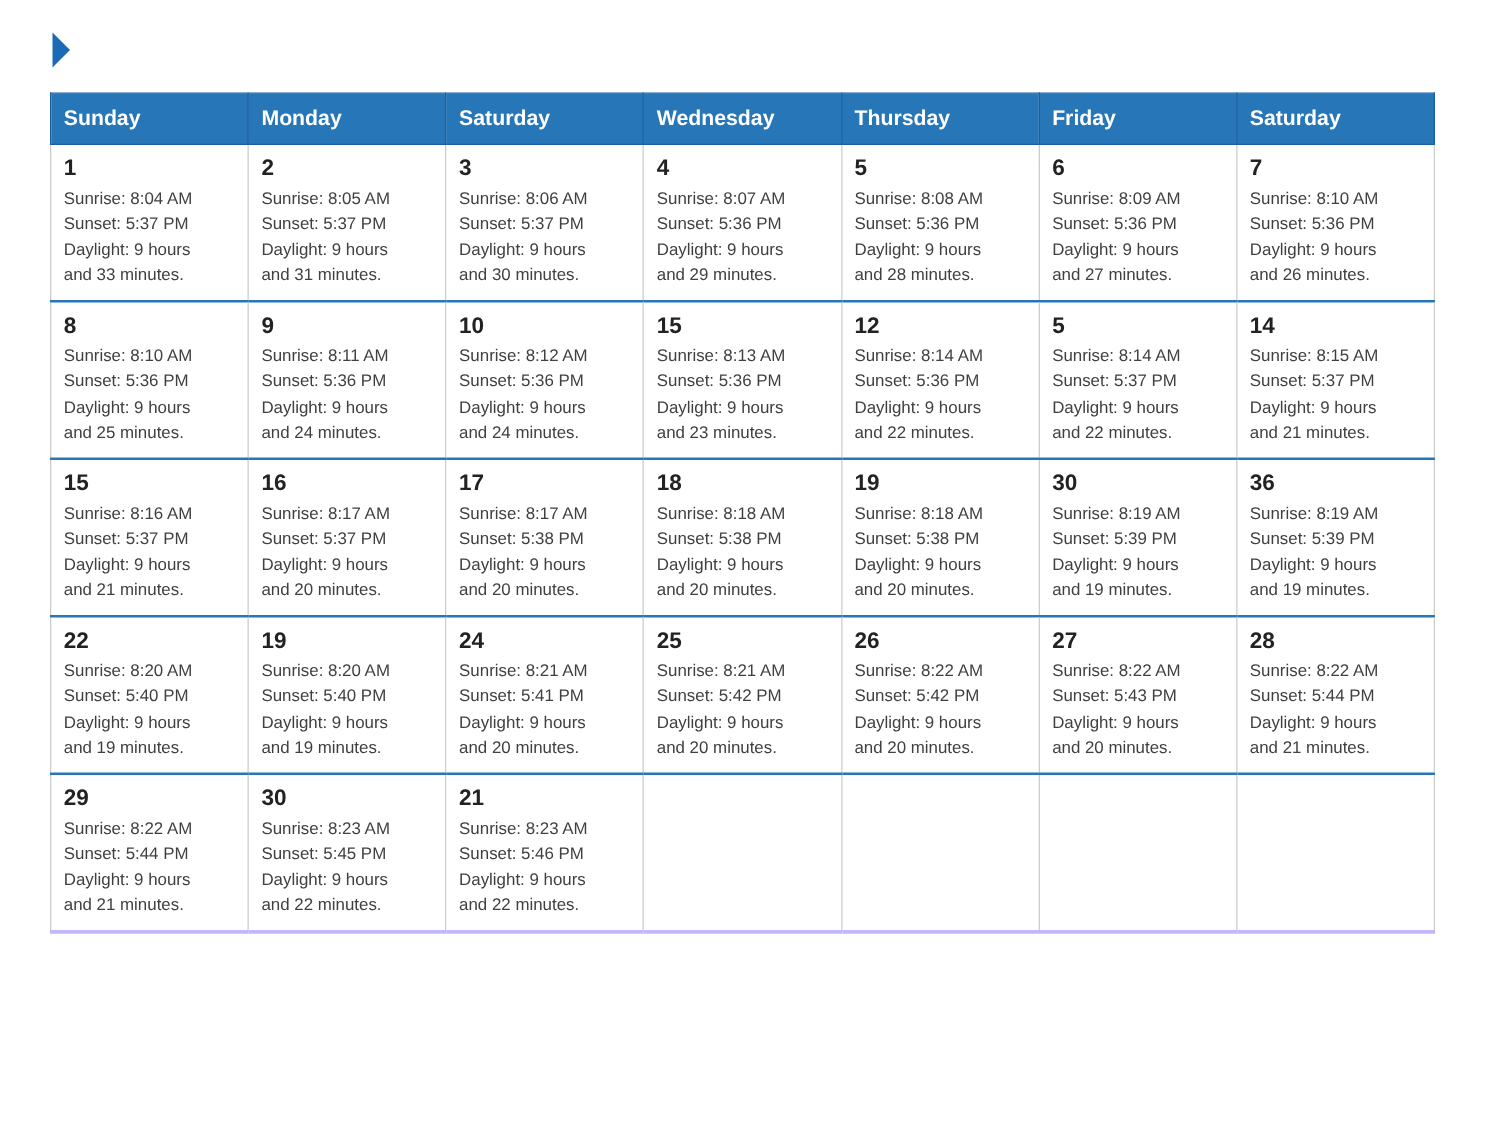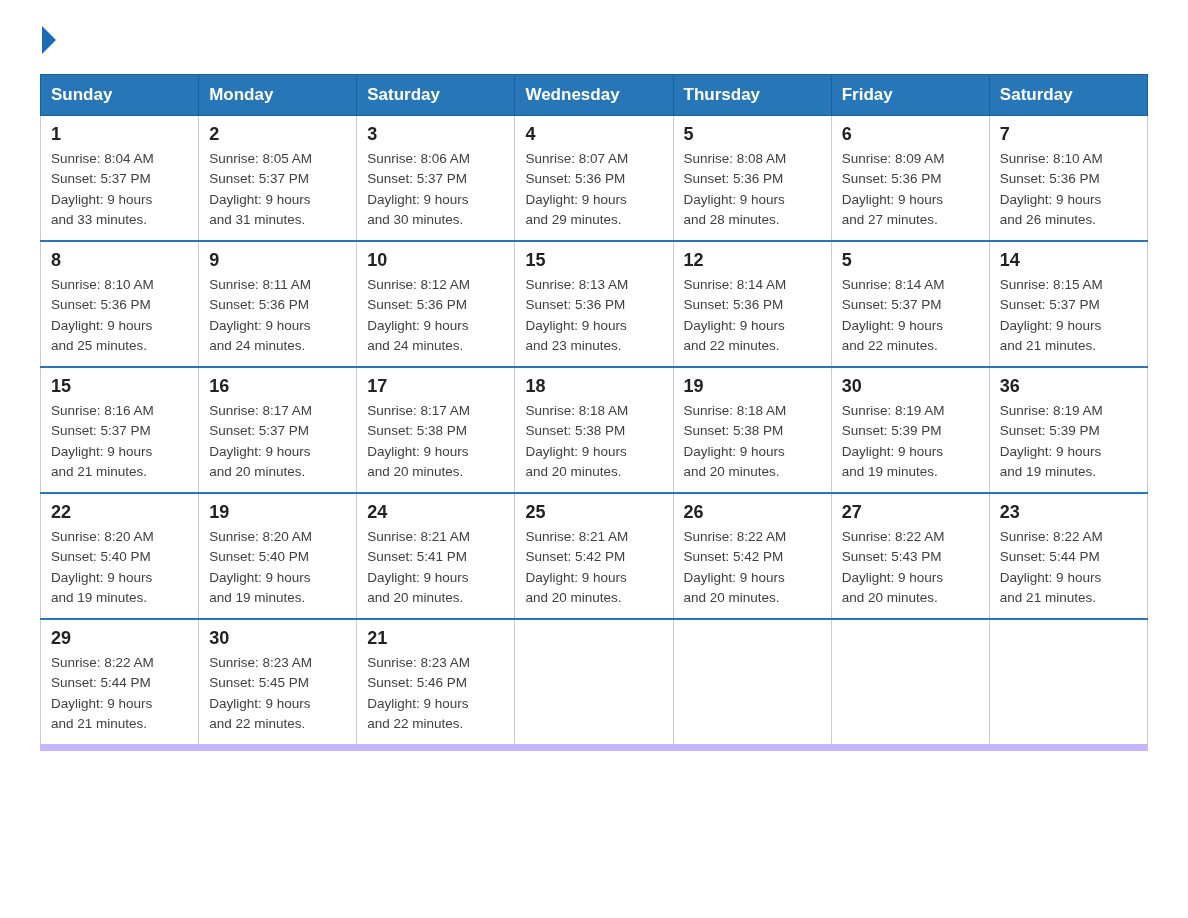--- a/index.html
+++ b/index.html
@@ -83,21 +83,21 @@
       border-left: 1px solid #ccc;
       border-right: 1px solid #ccc;
       border-bottom: 2px solid #2676b8;
       font-size: 14px;
       color: #333;
       background: #fff;
       min-height: 100px;
       height: 120px;
     }
     tbody tr:last-child td {
-      border-bottom: 7px solid #c4b5fd;
+      border-bottom: 3px solid #c4b5fd;
     }
     .day-number {
       font-size: 18px;
       font-weight: bold;
       color: #222;
       display: block;
       margin-bottom: 4px;
     }
     .day-info {
       font-size: 13.5px;
@@ -249,21 +249,21 @@
         </td>
         <td>
           <span class="day-number">26</span>
           <span class="day-info">Sunrise: 8:22 AM<br>Sunset: 5:42 PM<br>Daylight: 9 hours<br>and 20 minutes.</span>
         </td>
         <td>
           <span class="day-number">27</span>
           <span class="day-info">Sunrise: 8:22 AM<br>Sunset: 5:43 PM<br>Daylight: 9 hours<br>and 20 minutes.</span>
         </td>
         <td>
-          <span class="day-number">23</span>
+          <span class="day-number">28</span>
           <span class="day-info">Sunrise: 8:22 AM<br>Sunset: 5:44 PM<br>Daylight: 9 hours<br>and 21 minutes.</span>
         </td>
       </tr>
       <tr>
         <td>
           <span class="day-number">29</span>
           <span class="day-info">Sunrise: 8:22 AM<br>Sunset: 5:44 PM<br>Daylight: 9 hours<br>and 21 minutes.</span>
         </td>
         <td>
           <span class="day-number">30</span>

